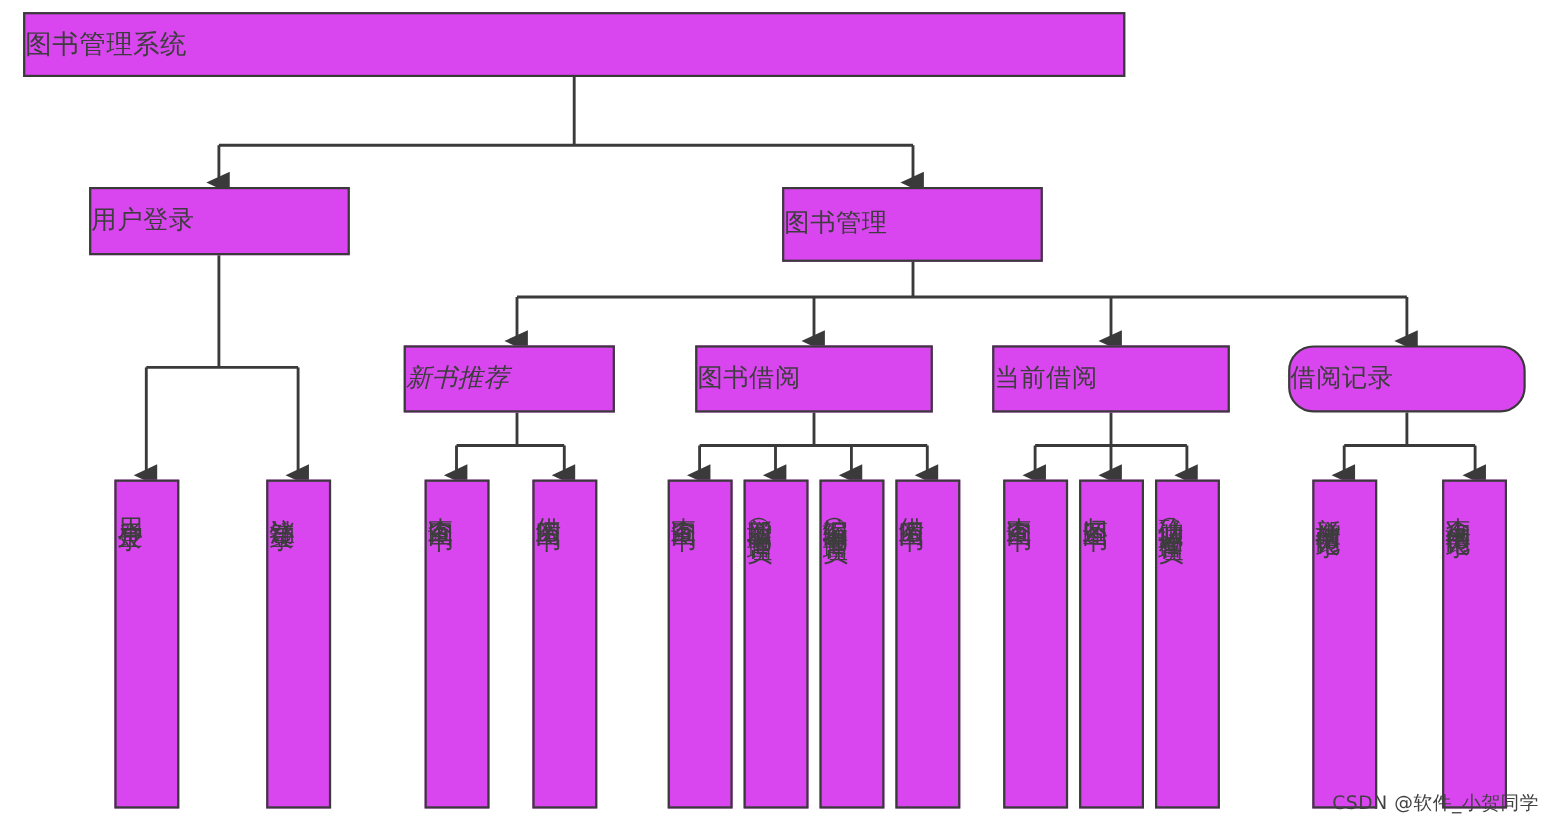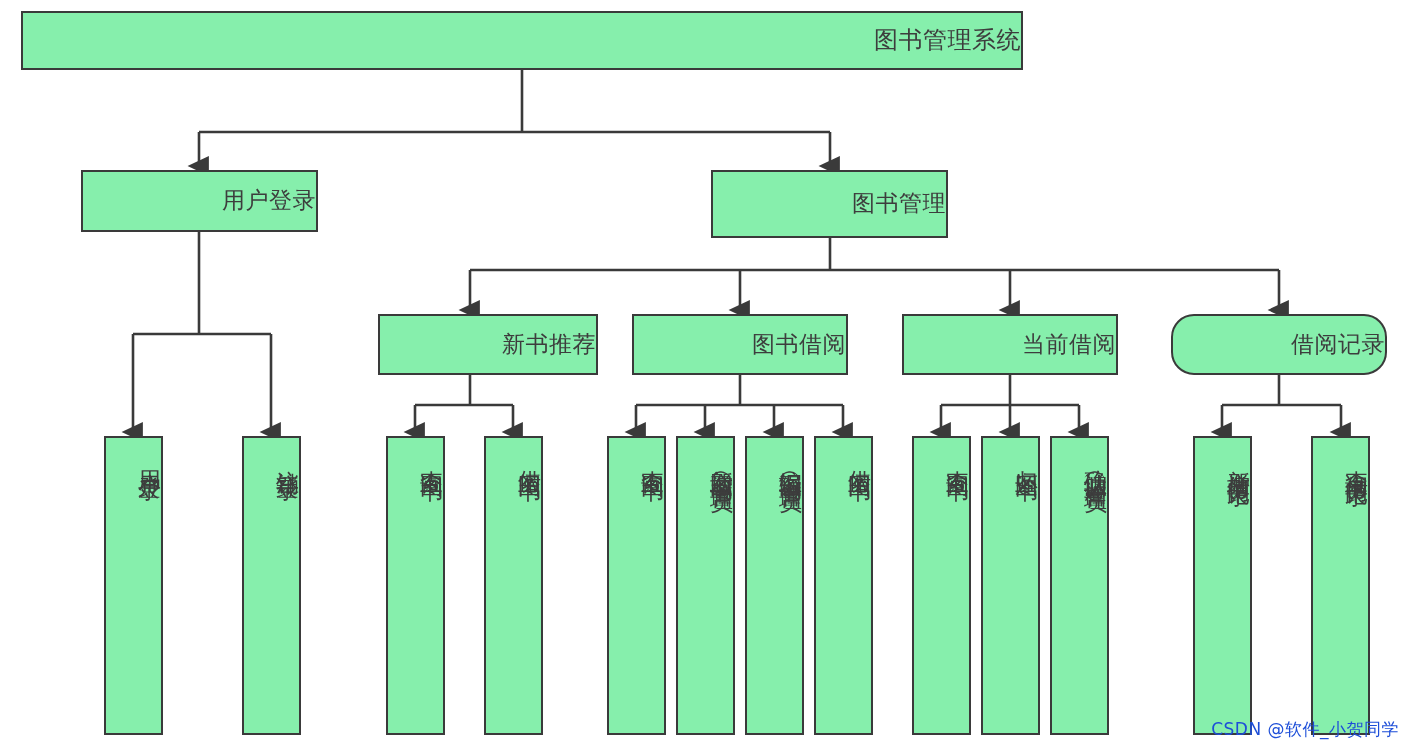--- a/index.html
+++ b/index.html
@@ -23,24 +23,24 @@
     left: 0;
     top: 0;
     width: 1405px;
     height: 747px;
     pointer-events: none;
   }
   .node {
     position: absolute;
     box-sizing: border-box;
     border: 2.5px solid #3a3a3a;
-    background: #86efac;
+    background: #d946ef;
     display: flex;
     align-items: center;
-    justify-content: flex-end;
+    justify-content: flex-start;
     color: #3d3d3d;
     z-index: 2;
   }
   .node-label {
     display: block;
     text-align: center;
     line-height: 1.18;
     letter-spacing: 0.5px;
     white-space: nowrap;
   }
@@ -61,21 +61,21 @@
     font-size: 23px;
     line-height: 1.0;
     letter-spacing: 3px;
     white-space: pre-line;
   }
   .watermark {
     position: absolute;
     right: 6px;
     bottom: 6px;
     font-size: 17px;
-    color: #1d4ed8;
+    color: #404040;
     letter-spacing: 0.5px;
     z-index: 3;
     white-space: nowrap;
   }
 </style>
 </head>
 <body>
 
 <div id="canvas">
 
@@ -135,21 +135,21 @@
     <span class="node-label">图书管理系统</span>
   </div>
 
   <div class="node h-node" style="left:81px; top:170px; width:237px; height:62px;">
     <span class="node-label">用户登录</span>
   </div>
   <div class="node h-node" style="left:711px; top:170px; width:237px; height:68px;">
     <span class="node-label">图书管理</span>
   </div>
 
-  <div class="node h-node" style="left:378px; top:314px; width:220px; height:61px;">
+  <div class="node h-node" style="left:367px; top:314px; width:192px; height:61px;font-style:italic;">
     <span class="node-label">新书推荐</span>
   </div>
   <div class="node h-node" style="left:632px; top:314px; width:216px; height:61px;">
     <span class="node-label">图书借阅</span>
   </div>
   <div class="node h-node" style="left:902px; top:314px; width:216px; height:61px;">
     <span class="node-label">当前借阅</span>
   </div>
   <div class="node h-node" style="left:1171px; top:314px; width:216px; height:61px;border-radius:23px;">
     <span class="node-label">借阅记录</span>

